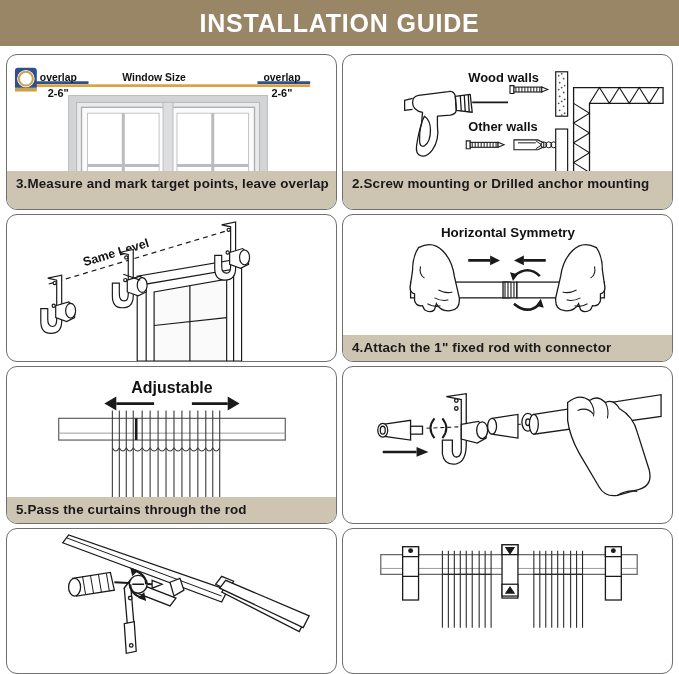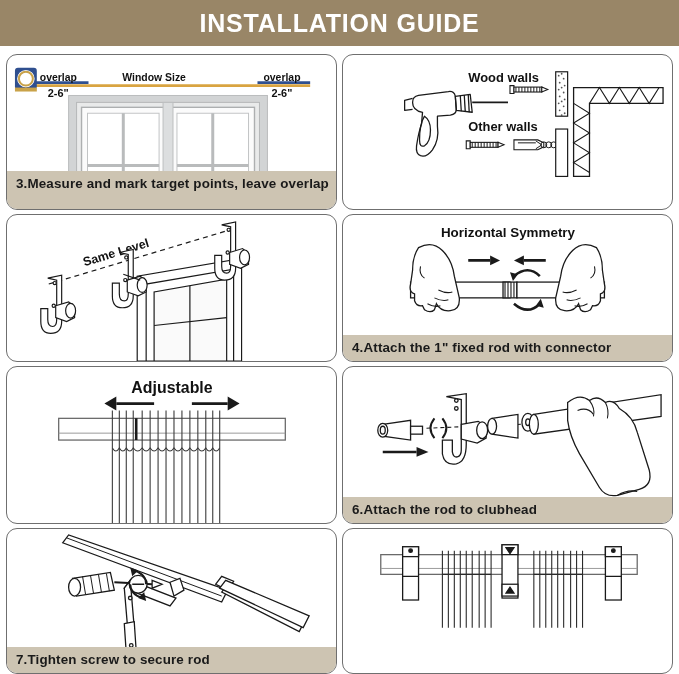--- a/index.html
+++ b/index.html
@@ -234,20 +234,21 @@
 
           <g fill="none" stroke="#1a1a1a" stroke-width="1.3">
             <path d="M232 33 L232 123 L248 123 L248 49 L322 49 L322 33 Z"></path>
 
             <polyline points="248,49 258,33 268,49 278,33 288,49 298,33 308,49 318,33" stroke-width="1.1"></polyline>
 
             <polyline points="232,49 248,59 232,69 248,79 232,89 248,99 232,109 248,119" stroke-width="1.1"></polyline>
           </g>
         </svg>
       </div>
+      <div class="caption two-line">2.Screw mounting or Drilled anchor mounting</div>
     </div>
 
     <div class="panel">
       <div class="panel-art">
         <svg viewBox="0 0 331 148" preserveAspectRatio="none">
 
           <g fill="#ffffff" stroke="#1a1a1a" stroke-width="1.2">
             <path d="M131 148 L131 62 L236 44 L236 148 Z" fill="#ffffff"></path>
             <path d="M140 148 L140 70 L228 55 L228 148 Z"></path>
             <path d="M148 148 L148 78 L221 65 L221 148 Z" fill="#fafafa"></path>
@@ -386,20 +387,21 @@
           </g>
 
           <g fill="none" stroke="#3a3a3a" stroke-width="1.1">
             <path d="M106 82 Q109.5 88 113 82 Q116.5 88 120 82 Q123.5 88 127 82
                      Q131.5 88 136 82 Q140 88 144 82 Q148 88 152 82 Q156 88 160 82
                      Q164 88 168 82 Q172 88 176 82 Q180 88 184 82 Q188 88 192 82
                      Q196 88 200 82 Q203.5 88 207 82 Q210.5 88 214 82"></path>
           </g>
         </svg>
       </div>
+      <div class="caption one-line">5.Pass the curtains through the rod</div>
     </div>
 
     <div class="panel">
       <div class="panel-art">
         <svg viewBox="0 0 331 158" preserveAspectRatio="none">
 
           <g fill="#ffffff" stroke="#1a1a1a" stroke-width="1.3">
             <path d="M40 58 L68 54 L68 74 L40 70 Z"></path>
             <ellipse cx="40" cy="64" rx="5" ry="7"></ellipse>
             <ellipse cx="40" cy="64" rx="2.5" ry="4" fill="#fafafa"></ellipse>
@@ -447,21 +449,20 @@
             <path d="M226 36 Q238 26 248 34 Q256 28 264 36 Q272 32 278 42
                      Q292 50 296 66 L308 104 Q312 120 298 124 L276 130
                      Q264 132 258 122 L238 88 Q228 70 226 54 Z"></path>
             <path d="M236 44 Q246 40 252 48" fill="none" stroke-width="1.1"></path>
             <path d="M248 34 Q254 42 252 50" fill="none" stroke-width="1.1"></path>
             <path d="M264 36 Q268 44 266 52" fill="none" stroke-width="1.1"></path>
             <path d="M276 130 Q286 124 296 126" fill="none" stroke-width="1.1"></path>
           </g>
         </svg>
       </div>
-      <div class="caption one-line">6.Attach the rod to clubhead</div>
     </div>
 
     <div class="panel">
       <div class="panel-art">
         <svg viewBox="0 0 331 146" preserveAspectRatio="none">
 
           <g fill="#ffffff" stroke="#1a1a1a" stroke-width="1.3">
             <path d="M56 14 L62 6 L222 62 L216 74 Z"></path>
             <path d="M216 64 L222 56 L300 92 L294 104 Z"></path>
             <line x1="60" y1="9" x2="216" y2="68" stroke-width="1"></line>
@@ -503,21 +504,20 @@
             <line x1="126" y1="56" x2="138" y2="56" stroke-width="1.6"></line>
           </g>
           <g fill="none" stroke="#1a1a1a" stroke-width="2">
             <path d="M128 42 Q140 46 140 56"></path>
             <path d="M136 70 Q124 66 124 56"></path>
           </g>
           <path d="M124 39 L132 42 L126 48 Z" fill="#1a1a1a"></path>
           <path d="M140 73 L132 70 L138 64 Z" fill="#1a1a1a"></path>
         </svg>
       </div>
-      <div class="caption one-line">7.Tighten screw to secure rod</div>
     </div>
 
     <div class="panel">
       <div class="panel-art">
         <svg viewBox="0 0 331 146" preserveAspectRatio="none">
 
           <rect x="38" y="26" width="258" height="20" fill="#ffffff" stroke="#6a6a6a" stroke-width="1.3"></rect>
           <line x1="38" y1="40" x2="296" y2="40" stroke="#9a9a9a" stroke-width="1"></line>
 
           <g fill="#ffffff" stroke="#1a1a1a" stroke-width="1.3">

